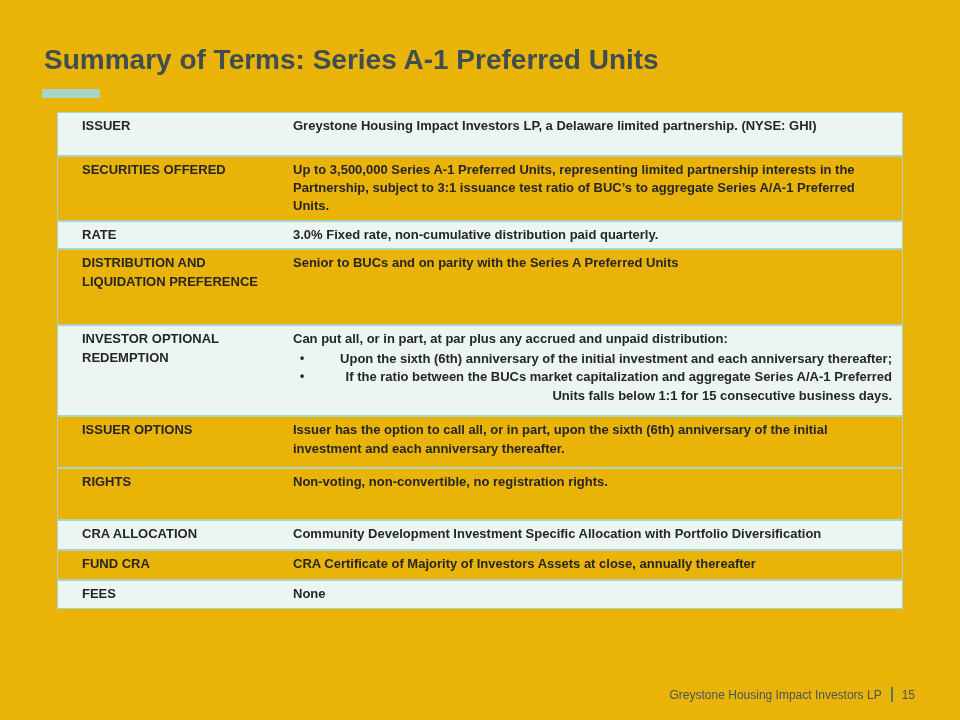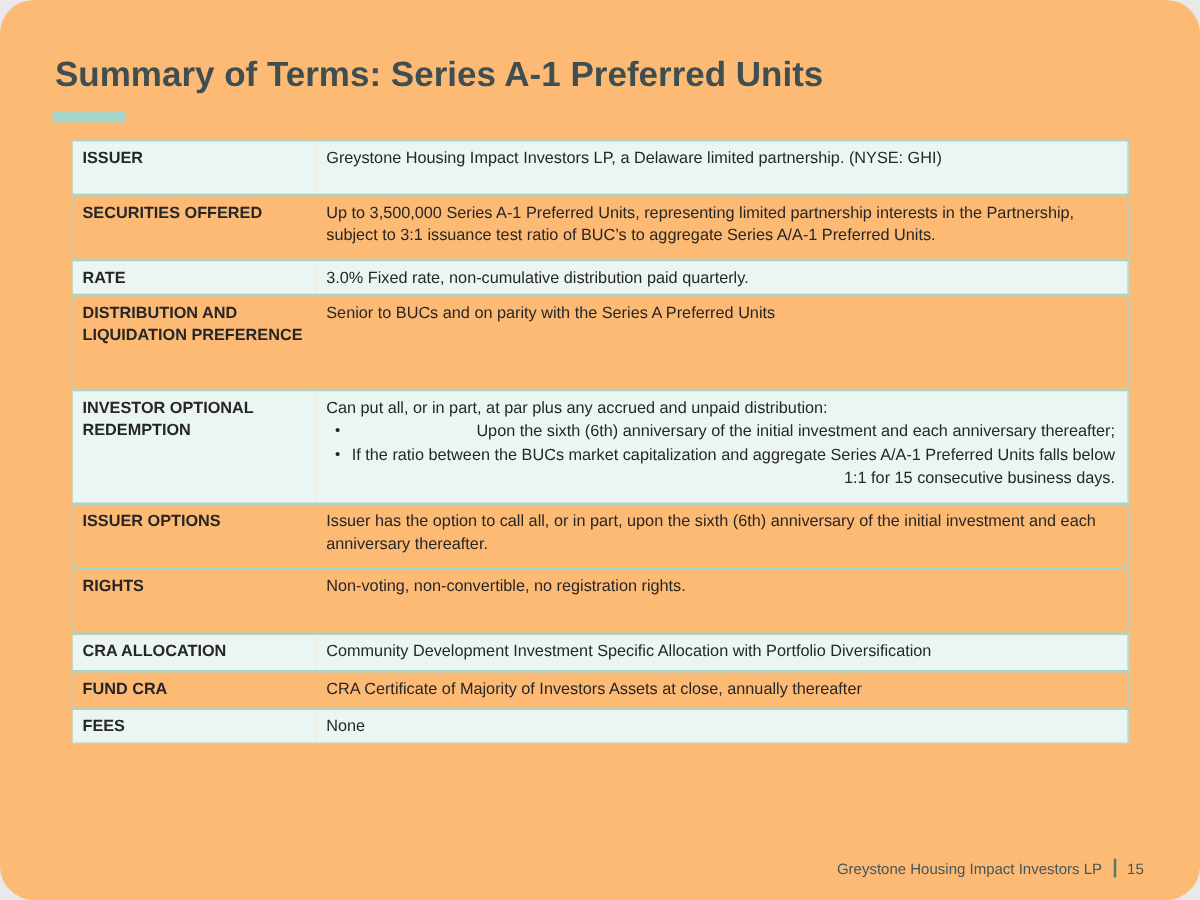--- a/index.html
+++ b/index.html
@@ -8,25 +8,24 @@
     --table-border:#A9D4CA;
     --row-alt-bg:#EBF5F1;
     --body-text:#262626;
     --footer-text:#45565A;
     --footer-divider:#4E7A72;
   }
   html,body{margin:0;padding:0;background:#e9e9e9;}
   .slide{
     position:relative;
     width:960px;height:720px;
-    background:#fdba74;
+    background:#eab308;
     font-family:"Liberation Sans", sans-serif;
     overflow:hidden;
     margin:0 auto;
-    border-radius:27px;
   }
   .title{
     position:absolute;left:44px;top:44px;
     font-size:28px;font-weight:bold;
     color:var(--title-text);
     letter-spacing:0;
     white-space:nowrap;
   }
   .accent-bar{
     position:absolute;left:42px;top:89px;
@@ -36,35 +35,35 @@
   table.terms{
     position:absolute;left:57px;top:112px;
     width:846px;
     border-collapse:collapse;
     table-layout:fixed;
   }
   table.terms{border:1px solid var(--table-border);}
   table.terms td{
     border-top:2px solid var(--table-border);
     vertical-align:top;
-    padding:4px 10px 4px 8px;
+    padding:4px 10px 4px 24px;
     color:var(--body-text);
     font-size:13px;
     line-height:1.42;
   }
   table.terms tr:first-child td{border-top:none;}
   tr.alt{background:var(--row-alt-bg);}
   td.label-cell{
     width:177px;
     font-weight:bold;
     font-size:12.5px;
     color:#1b1b1b;
     padding-right:10px;
   }
-  td.value-cell{padding-left:6px;}
+  td.value-cell{padding-left:6px;font-weight:bold;}
   
   table.terms tr:nth-child(1){height:43px;}
   table.terms tr:nth-child(2){height:52px;}
   table.terms tr:nth-child(3){height:28px;}
   table.terms tr:nth-child(4){height:76px;}
   table.terms tr:nth-child(5){height:91px;}
   table.terms tr:nth-child(6){height:52px;}
   table.terms tr:nth-child(7){height:52px;}
   table.terms tr:nth-child(8){height:30px;}
   table.terms tr:nth-child(9){height:30px;}

